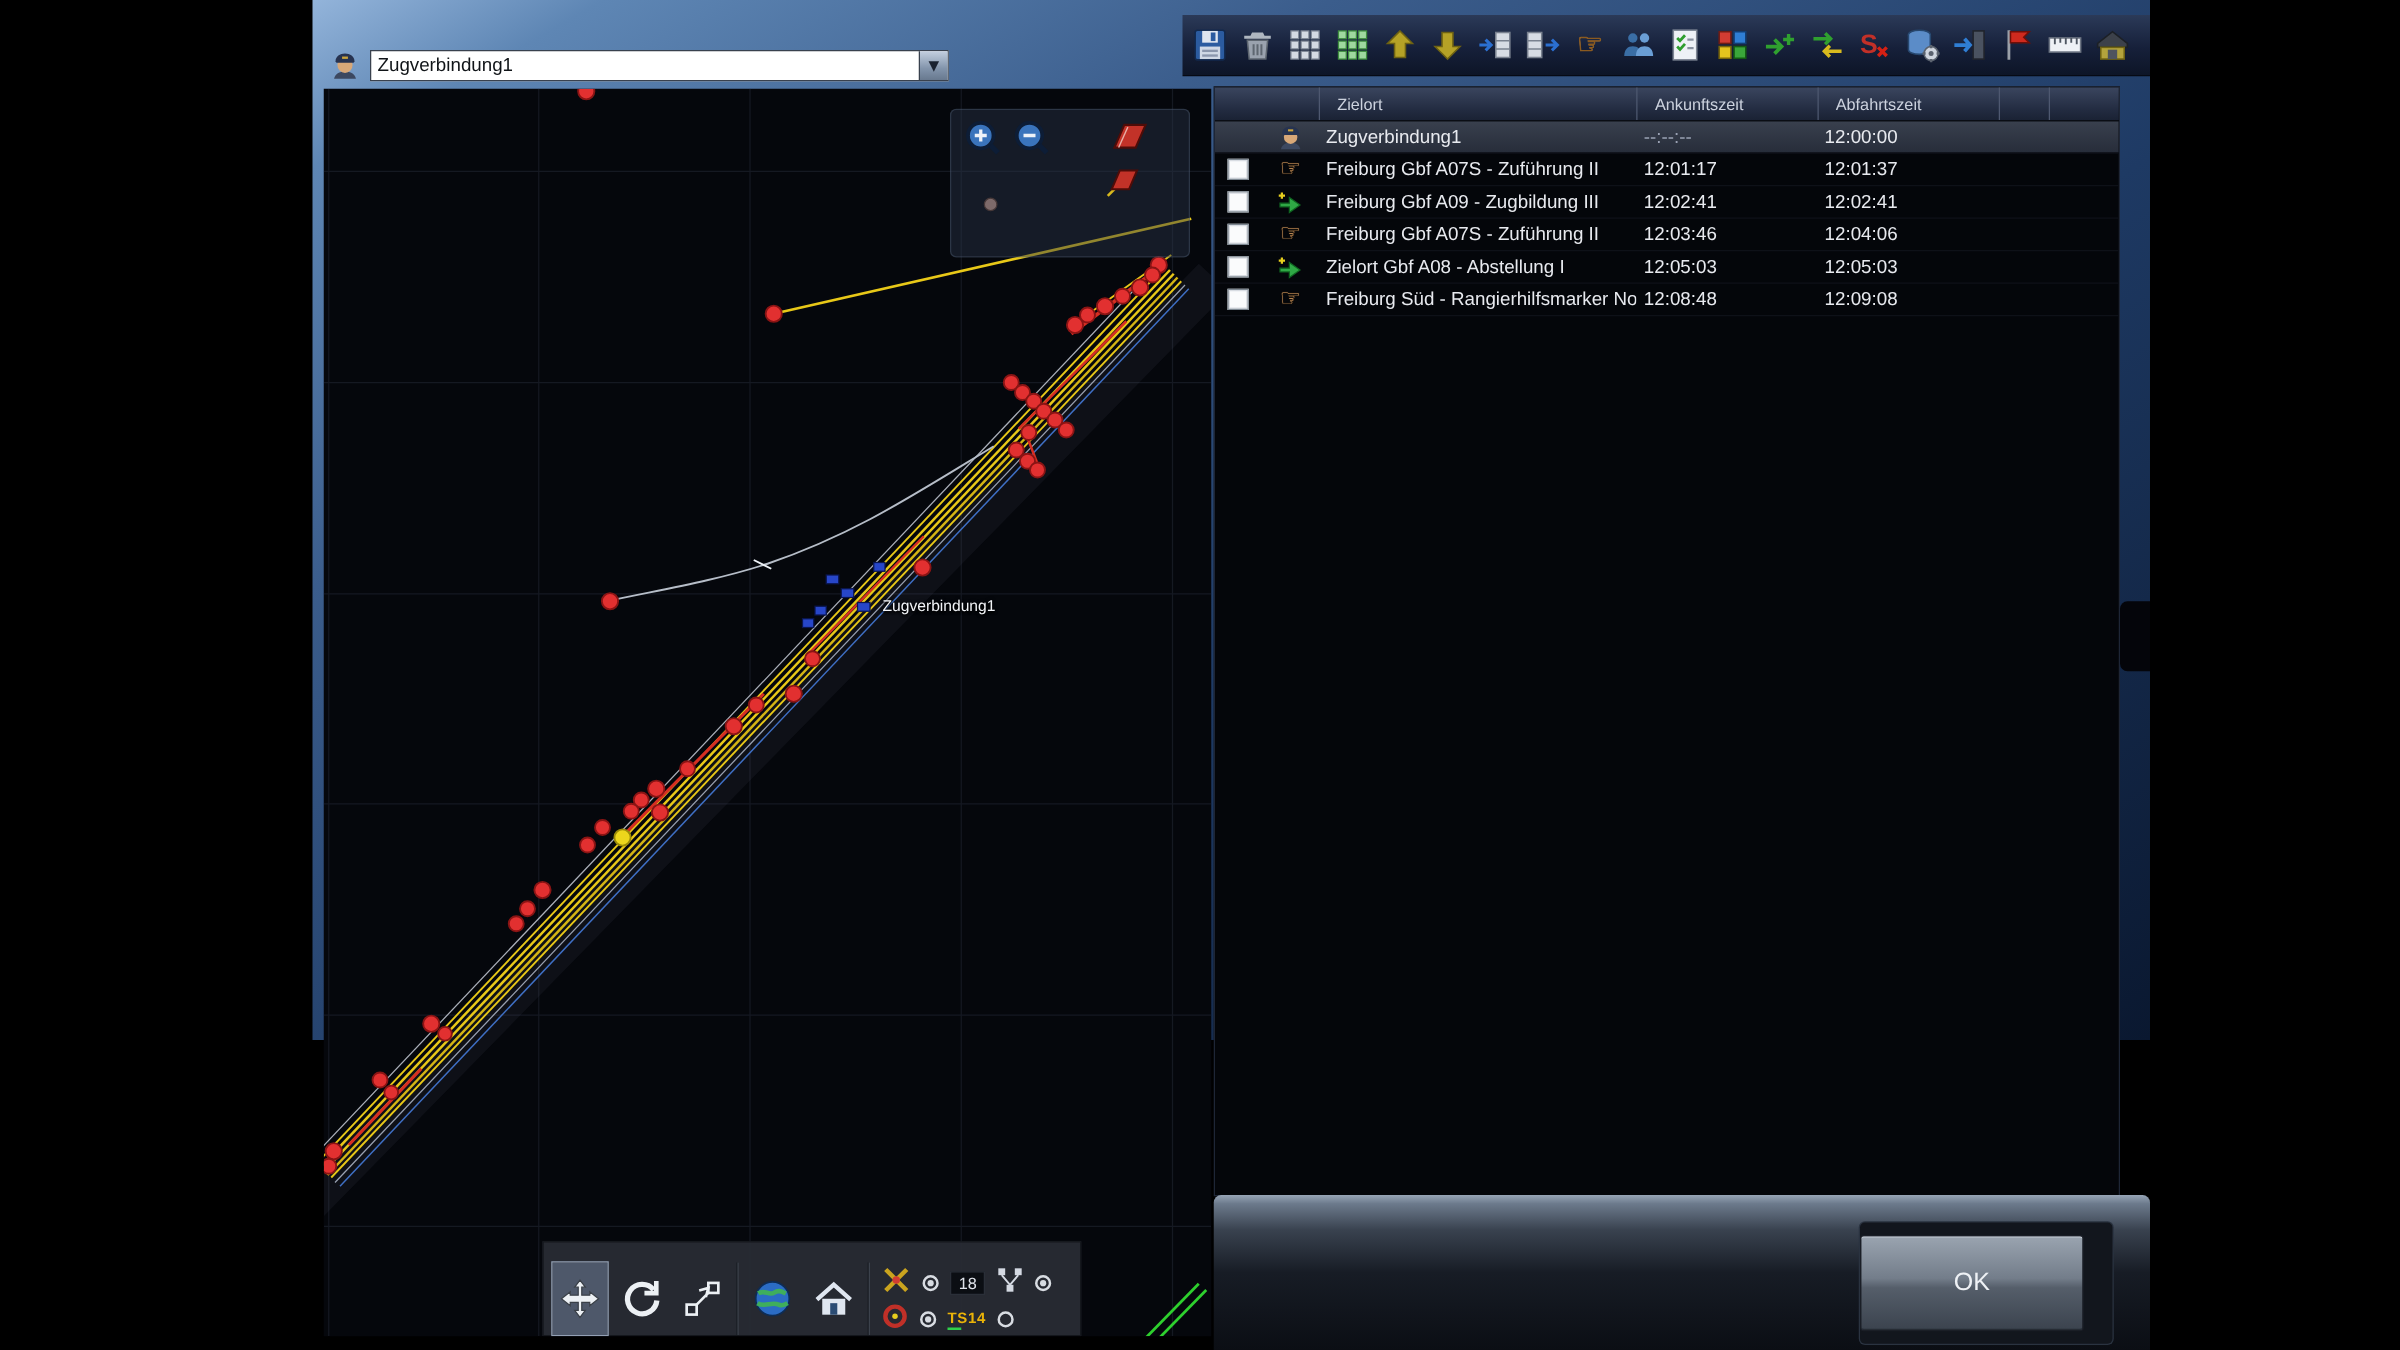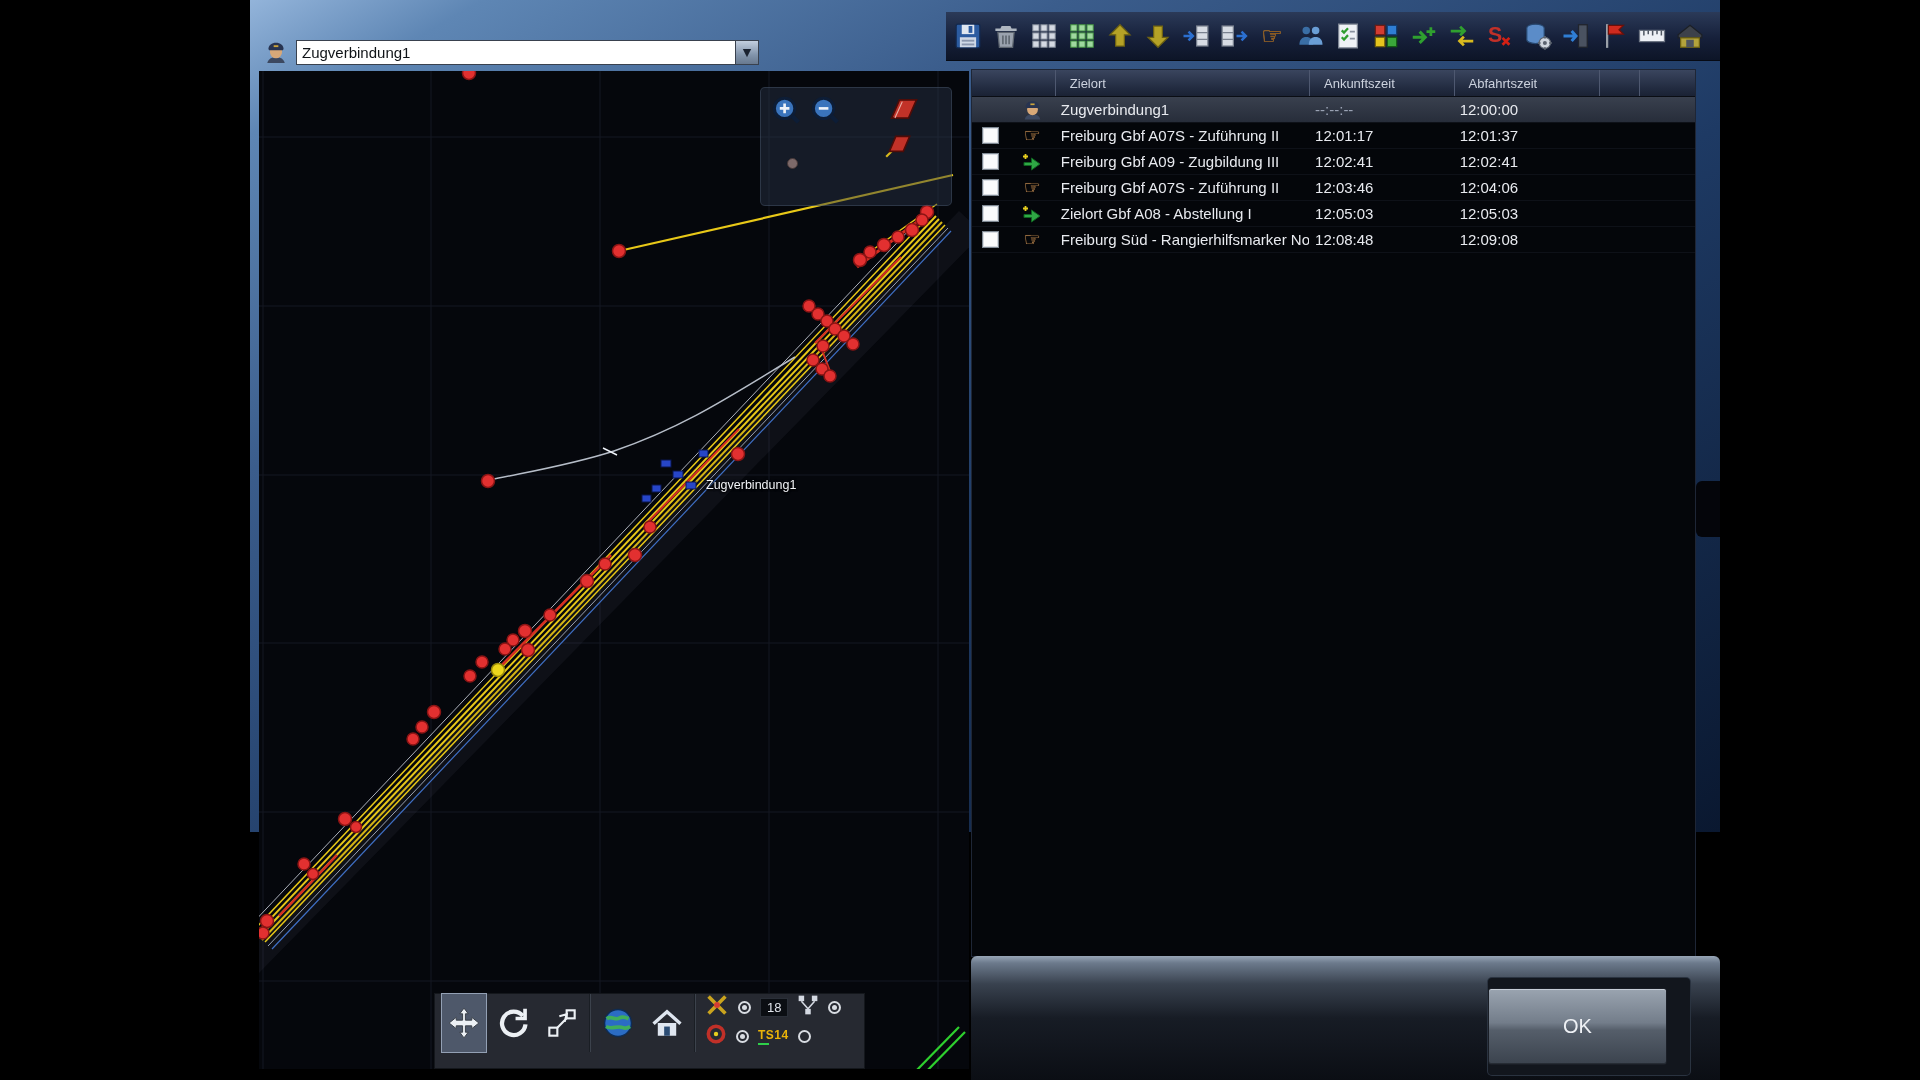--- a/index.html
+++ b/index.html
@@ -31,21 +31,21 @@
     background:rgba(42,54,74,0.45);border-radius:5px;border:1px solid rgba(90,105,130,0.35)}
   .zoom-btn{position:absolute;width:36px;height:36px;background:transparent;border:0;cursor:pointer}
   .zoom-in{left:8px;top:6px}.zoom-out{left:47px;top:6px}
   .shape-btn{position:absolute;background:transparent;border:0;cursor:pointer}
   .shape-1{left:126px;top:6px}.shape-2{left:122px;top:44px}
   .mini-dot{position:absolute;left:26px;top:70px;width:11px;height:11px;border-radius:50%;
     background:#7d6a6a;border:1px solid #463838}
 
   
   .map-toolbar{position:absolute;left:175px;top:922px;width:431px;height:76px;
-    background:rgba(40,44,52,0.94);border:1px solid #14171c;display:flex;align-items:flex-start;
+    background:rgba(40,44,52,0.94);border:1px solid #14171c;display:flex;align-items:flex-end;
     padding:0 7px;gap:5px}
   .mbtn{width:44px;height:58px;display:flex;align-items:center;justify-content:center;
     background:transparent;border:0;cursor:pointer}
   .mbtn.selected{background:#4e586a;outline:1px solid #93a0b4}
   .msep{width:2px;height:58px;background:#1a1e24;border-right:1px solid #3c424c}
   .mgroup{display:flex;flex-direction:column;gap:3px;margin-left:4px}
   .mgrow{display:flex;align-items:center;gap:9px;height:26px}
   .radio{width:13px;height:13px;border:2px solid #d8dce2;border-radius:50%;display:inline-block}
   .radio.on::after{content:"";display:block;width:5px;height:5px;margin:2px;background:#d8dce2;border-radius:50%}
   .badge{background:#0b0e13;color:#dfe3ea;font-size:13px;padding:1px 6px;border:1px solid #2a2f38}

